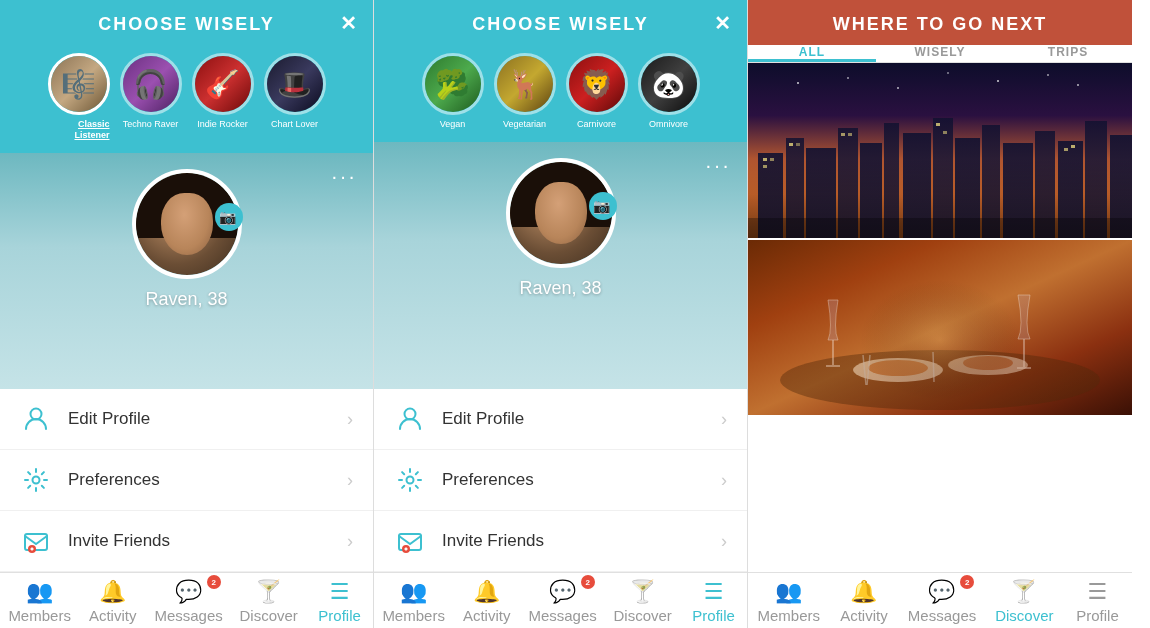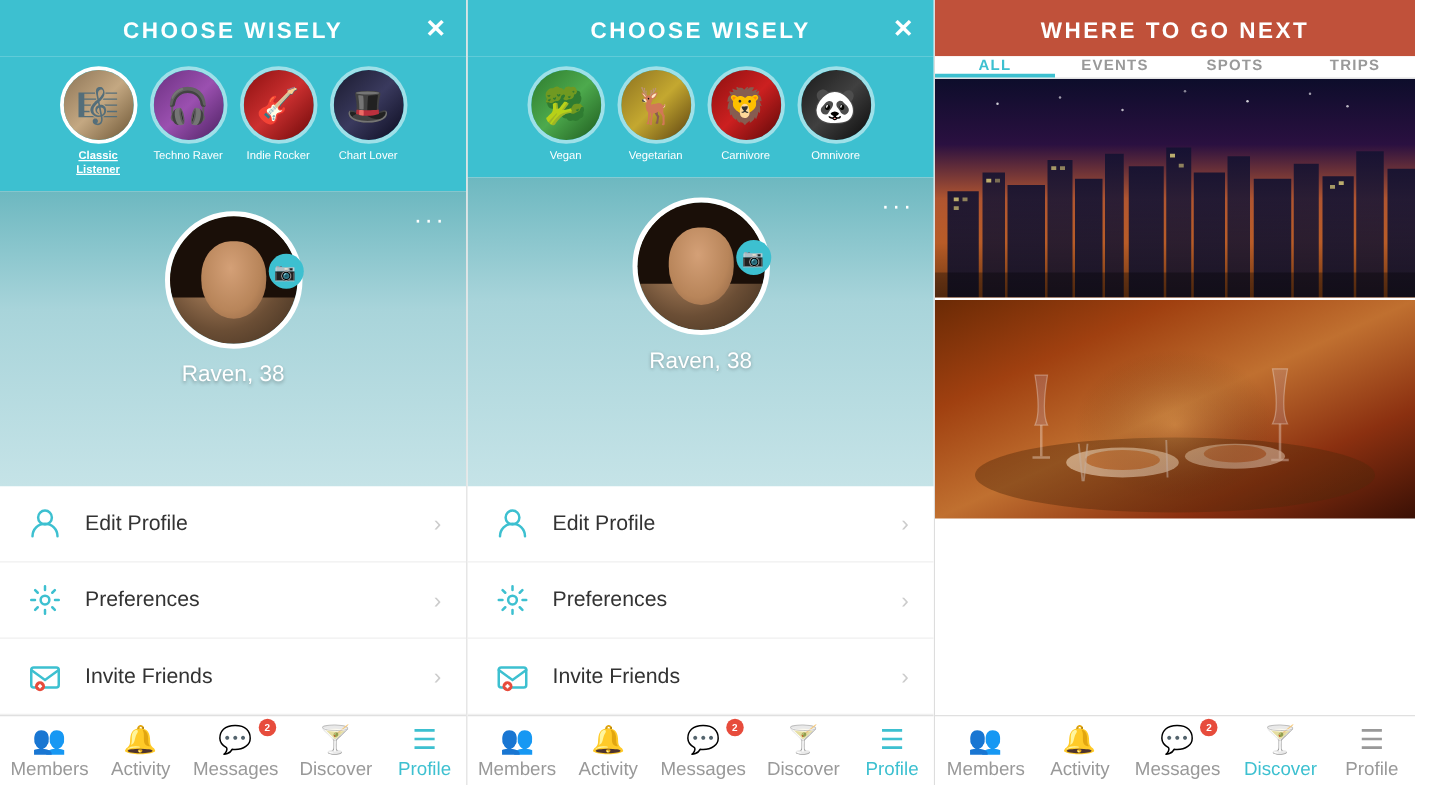--- a/index.html
+++ b/index.html
@@ -81,20 +81,21 @@
     .avatar-label {
       color: white;
       font-size: 9px;
       text-align: center;
       max-width: 62px;
       line-height: 1.2;
     }
     .avatar-label.selected {
       font-weight: 700;
       text-decoration: underline;
+      text-align: right;
     }
 
     
     .profile-section {
       background: linear-gradient(180deg, #6db8c0 0%, #a8d4da 40%, #c5e3e7 100%);
       flex: 1;
       display: flex;
       flex-direction: column;
       align-items: center;
       padding: 16px 0 8px;
@@ -564,24 +565,21 @@
 <div class="right-panel">
   <div class="right-header">
     <span>WHERE TO GO NEXT</span>
   </div>
 
   <div class="right-tabs">
     <div class="right-tab active">
       <span>ALL</span>
     </div>
     <div class="right-tab">
-      <span>EVENTS</span>
-    </div>
-    <div class="right-tab">
-      <span>SPOTS</span>
+      <span>WISELY</span>
     </div>
     <div class="right-tab">
       <span>TRIPS</span>
     </div>
   </div>
 
   <div class="right-content">
     <div class="card">
       <div class="card-image city-bg">
         

